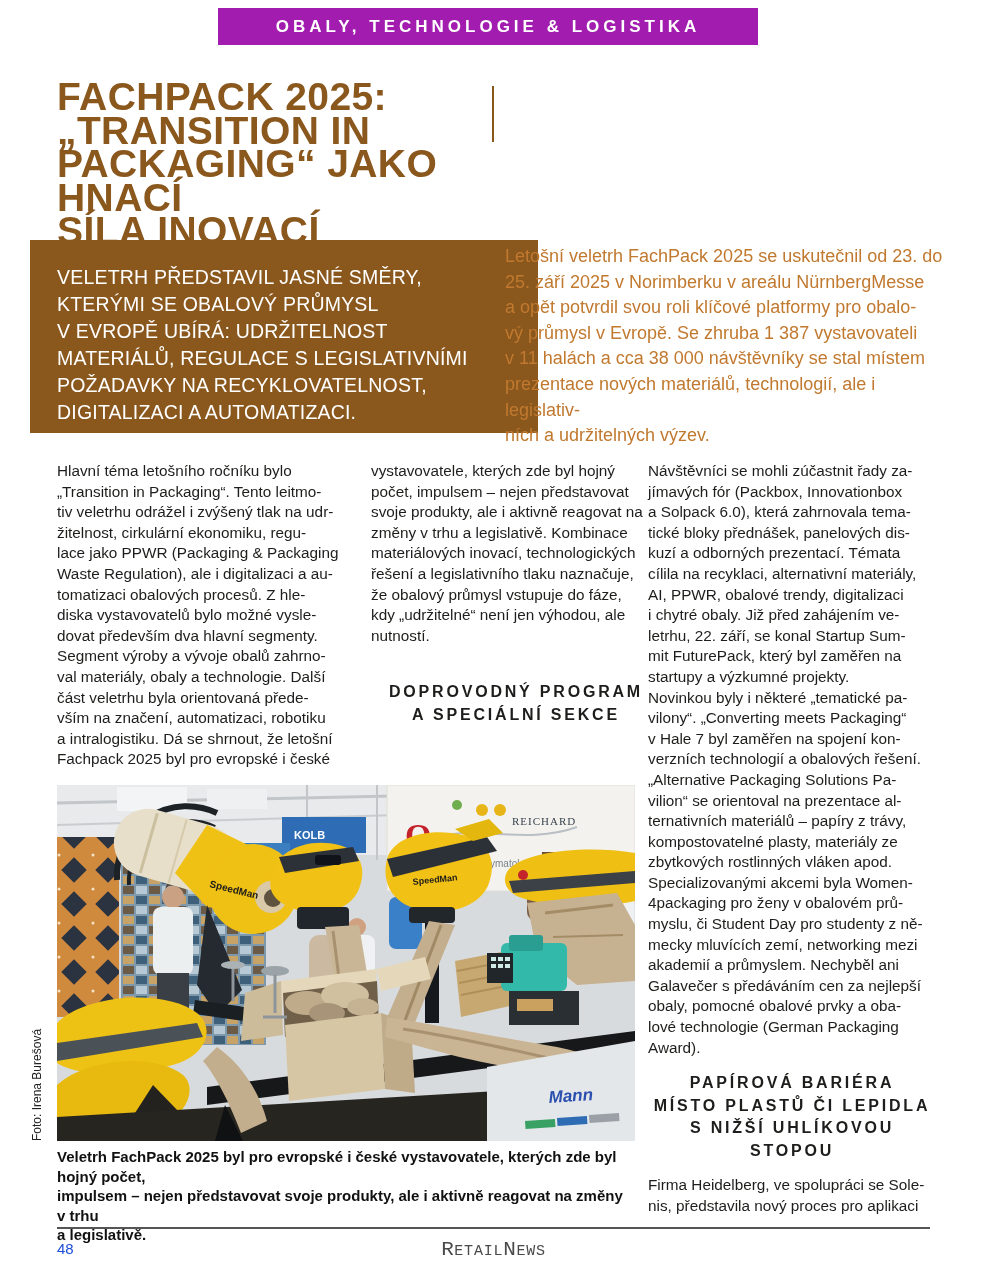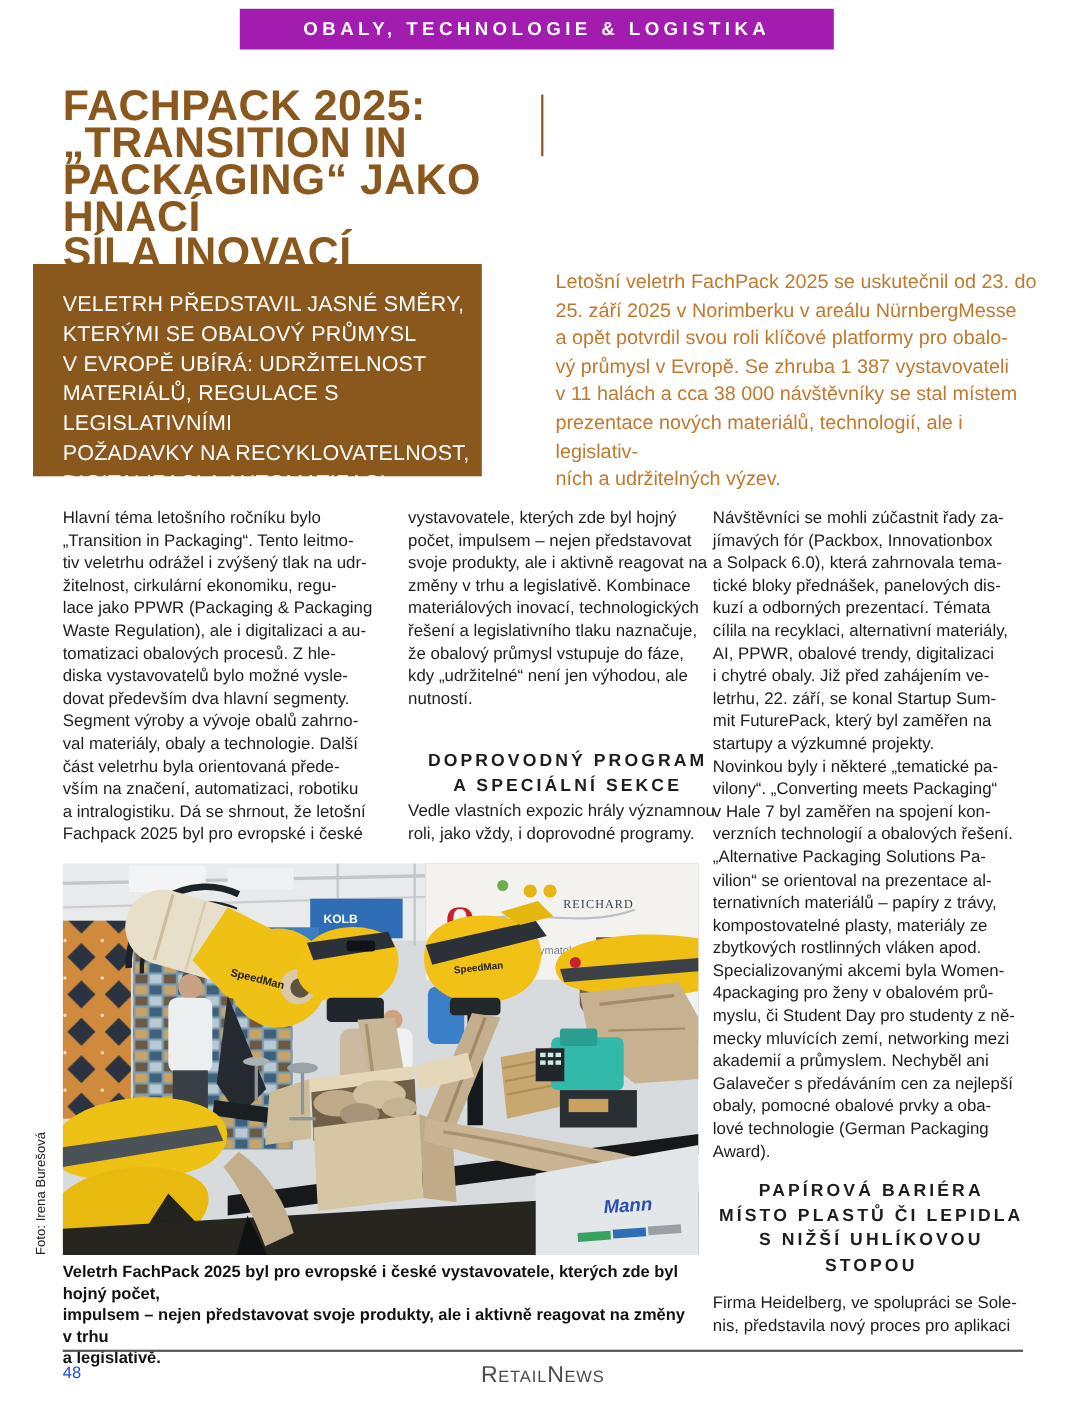--- a/index.html
+++ b/index.html
@@ -7,21 +7,21 @@
         font-family:"Liberation Sans",sans-serif;color:#1d1d1b;}
   .pre{white-space:pre-line;}
 
   .kicker{position:absolute;left:218px;top:8px;width:540px;height:37px;background:#a21caf;
           color:#ffffff;font-weight:700;font-size:17px;letter-spacing:4px;
           display:flex;align-items:center;justify-content:center;}
   .title{position:absolute;left:57px;top:80px;width:440px;color:#8a571d;font-weight:800;
          font-size:39px;line-height:33.5px;letter-spacing:0.4px;}
   .vline{position:absolute;left:492px;top:86px;width:2px;height:56px;background:#8a571d;}
 
-  .leadbox{position:absolute;left:30px;top:240px;width:408px;height:193px;background:#8a571d;
+  .leadbox{position:absolute;left:30px;top:240px;width:508px;height:193px;background:#8a571d;
            box-sizing:border-box;padding:24px 2px 0 27px;}
   .leadbox .txt{color:#ffffff;font-size:19.5px;line-height:27px;letter-spacing:0.2px;}
 
   .intro{position:absolute;left:505px;top:244px;width:450px;color:#c1792f;
          font-size:18px;line-height:25.6px;}
 
   .col{position:absolute;top:461px;font-size:15.3px;line-height:20.6px;color:#1d1d1b;}
   .col1{left:57px;width:290px;}
   .col2{left:371px;width:290px;}
   .col3{left:648px;width:288px;}
@@ -33,21 +33,21 @@
   .photo svg{display:block;width:578px;height:356px;}
 
   .credit{position:absolute;left:30px;top:1141px;transform:rotate(-90deg);transform-origin:0 0;
           white-space:nowrap;font-size:12px;color:#222222;}
   .caption{position:absolute;left:57px;top:1147px;width:575px;font-weight:700;
            font-size:15px;line-height:19.5px;color:#111111;}
 
   .footline{position:absolute;left:57px;top:1227px;width:873px;height:2px;background:#555555;}
   .pagenum{position:absolute;left:57px;top:1240px;font-size:15px;color:#1d4ed8;}
   .logo{position:absolute;left:0;top:1238px;width:987px;text-align:center;color:#4a4a4a;
-        font-family:Liberation Sans, sans-serif;}
+        font-family:Liberation Mono, monospace;}
   .logo .lg{font-size:21px;letter-spacing:0.5px;}
   .logo .sm{font-size:15px;letter-spacing:0.8px;}
 </style>
 </head>
 <body>
 
 <div id="page">
 
   <div class="kicker">OBALY, TECHNOLOGIE &amp; LOGISTIKA</div>
 
@@ -97,22 +97,20 @@
 počet, impulsem – nejen představovat
 svoje produkty, ale i aktivně reagovat na
 změny v trhu a legislativě. Kombinace
 materiálových inovací, technologických
 řešení a legislativního tlaku naznačuje,
 že obalový průmysl vstupuje do fáze,
 kdy „udržitelné“ není jen výhodou, ale
 nutností.</div>
     <div class="subhead pre">DOPROVODNÝ PROGRAM
 A SPECIÁLNÍ SEKCE</div>
-    <div class="pre">Vedle vlastních expozic hrály významnou
-roli, jako vždy, i doprovodné programy.</div>
   </div>
 
   <div class="col col3">
     <div class="pre">Návštěvníci se mohli zúčastnit řady za-
 jímavých fór (Packbox, Innovationbox
 a Solpack 6.0), která zahrnovala tema-
 tické bloky přednášek, panelových dis-
 kuzí a odborných prezentací. Témata
 cílila na recyklaci, alternativní materiály,
 AI, PPWR, obalové trendy, digitalizaci

